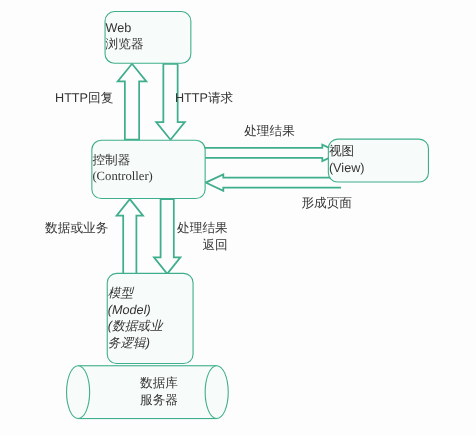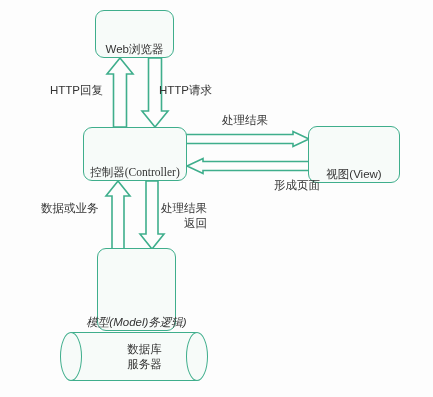--- a/index.html
+++ b/index.html
@@ -15,33 +15,33 @@
     font-family: "Liberation Sans", "DejaVu Sans", sans-serif;
     overflow: hidden;
   }
   .node {
     position: absolute;
     box-sizing: border-box;
     background: #f7fbf9;
     border: 1.6px solid #3fae8c;
     border-radius: 9px;
     display: flex;
-    flex-direction: row;
-    align-items: flex-end;
+    flex-direction: column;
+    align-items: flex-start;
     justify-content: center;
     color: #333333;
     font-size: 11.5px;
     line-height: 15px;
     text-align: center;
     z-index: 3;
   }
   .node .line { display: block; white-space: nowrap; }
   #node-browser { left: 95px;  top: 10px;  width: 79px;  height: 48px; }
   #node-controller { left: 83px; top: 127px; width: 104px; height: 54px; font-family: Liberation Serif, serif; }
-  #node-view { left: 308px; top: 126px; width: 92px; height: 57px; }
+  #node-view { left: 298px; top: 126px; width: 92px; height: 40px; }
   #node-model { left: 97px; top: 248px; width: 79px; height: 83px; font-style: italic; }
 
   
   #node-database {
     position: absolute;
     left: 60px;
     top: 332px;
     width: 148px;
     height: 49px;
     z-index: 3;
@@ -179,20 +179,21 @@
   </div>
 
   <div class="node" id="node-view">
     <span class="line">视图</span>
     <span class="line">(View)</span>
   </div>
 
   <div class="node" id="node-model">
     <span class="line">模型</span>
     <span class="line">(Model)</span>
+    <span class="line">(数据或业</span>
     <span class="line">务逻辑)</span>
   </div>
 
   <div id="node-database">
     <div class="cyl-body"></div>
     <div class="cyl-cap-left"></div>
     <div class="cyl-cap-right"></div>
     <div class="cyl-text">
       <span class="line">数据库</span>
       <span class="line">服务器</span>

